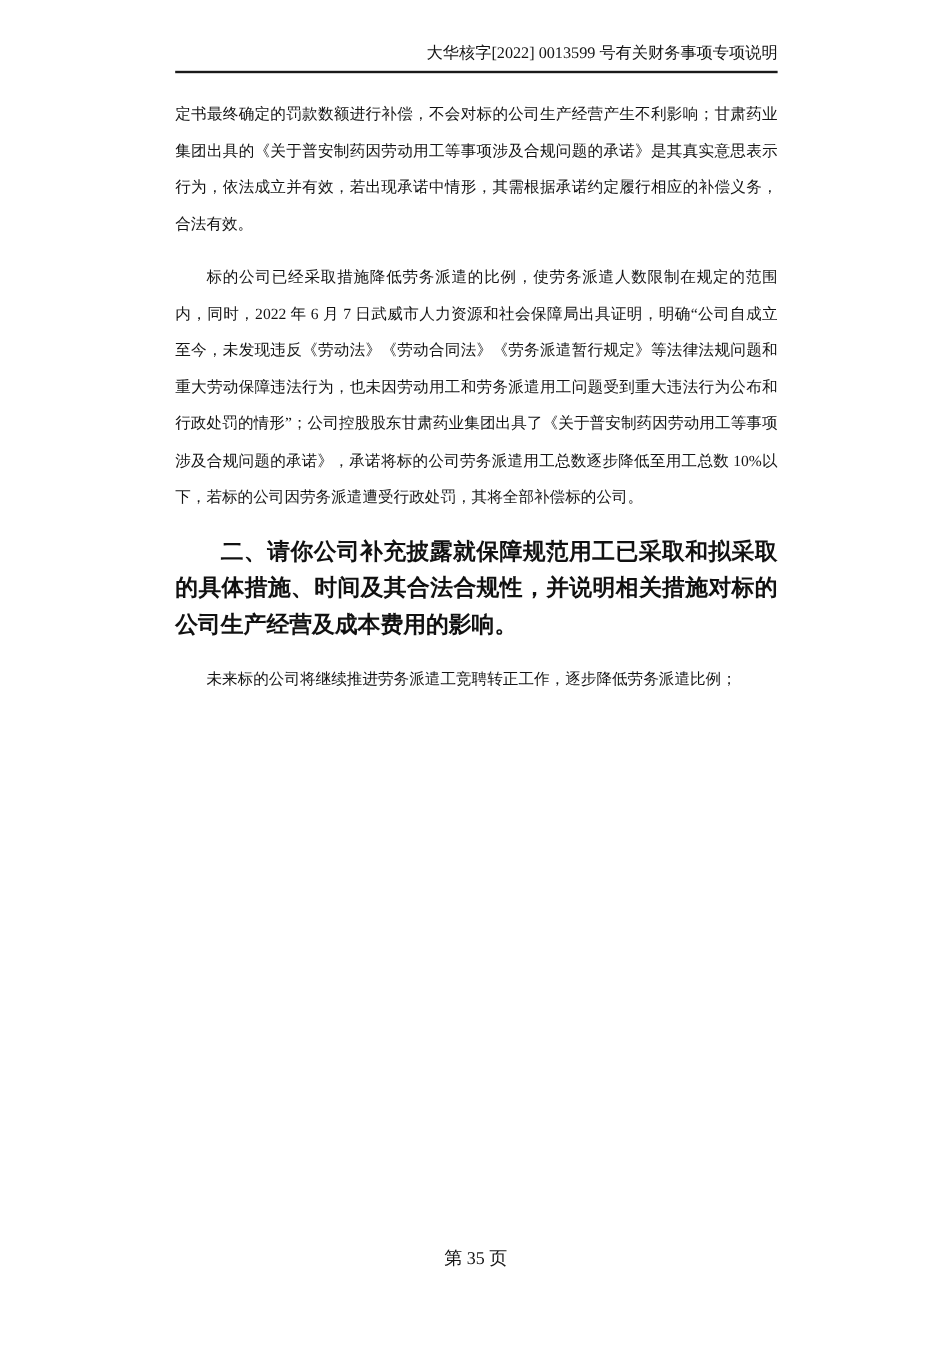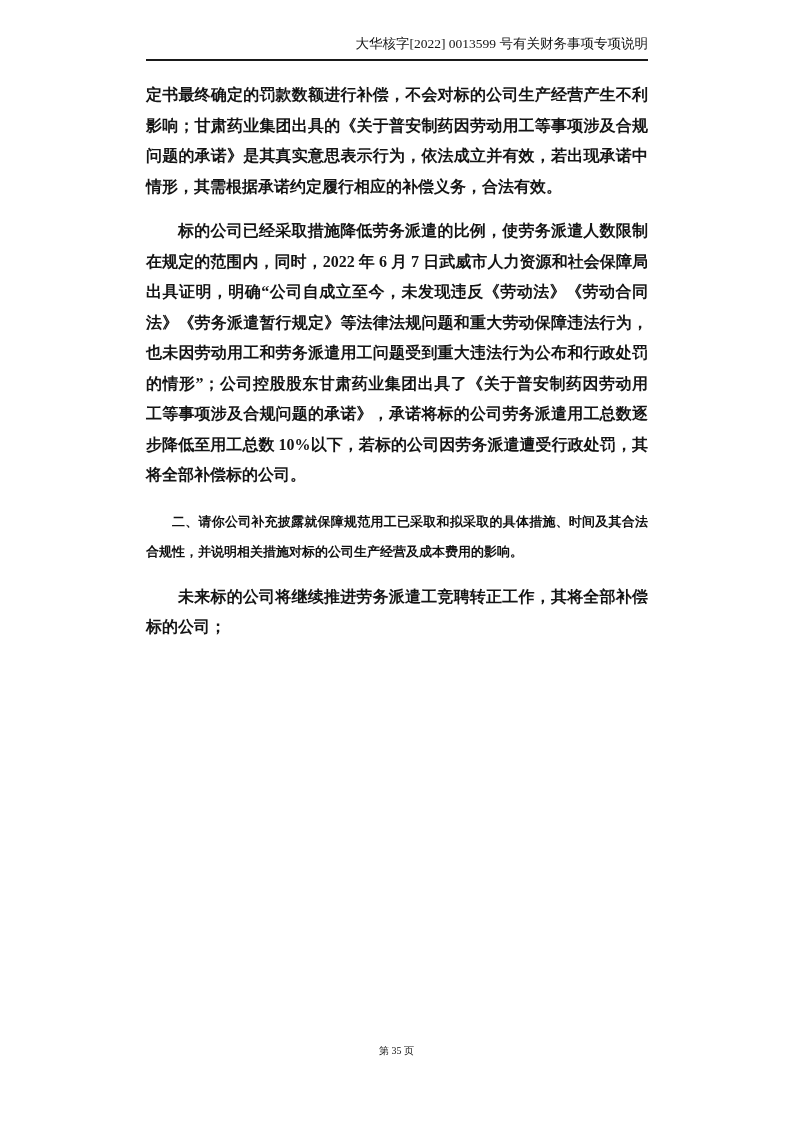--- a/index.html
+++ b/index.html
@@ -23,50 +23,49 @@
     text-align: right;
     font-size: 13.5px;
     line-height: 18px;
     padding-bottom: 6px;
     border-bottom: 2px solid #1a1a1a;
   }
   .main {
     padding-top: 2px;
   }
   .para {
-    font-size: 16px;
+    font-size: 13px;
     line-height: 30.5px;
     text-align: justify;
     margin: 14px 0;
     text-indent: 2em;
     word-break: break-all;
-    font-weight: bold;
   }
   .para.no-indent {
     text-indent: 0;
     margin-top: 17px;
   }
   .heading {
-    font-size: 13px;
+    font-size: 19px;
     line-height: 30.5px;
     font-weight: bold;
     font-family: "Liberation Sans", "DejaVu Sans", sans-serif;
     text-indent: 2em;
     text-align: justify;
     margin: 16px 0 14px 0;
     color: #111111;
     word-break: break-all;
   }
   .footer {
     position: absolute;
     left: 0;
     bottom: 64px;
     width: 100%;
     text-align: center;
-    font-size: 10px;
+    font-size: 15px;
     color: #141414;
   }
 </style>
 </head>
 <body>
 
 <div class="page">
 
   <div class="header">
     <span class="header-text">大华核字[2022] 0013599 号有关财务事项专项说明</span>
@@ -75,20 +74,20 @@
   <div class="main">
     <p class="para no-indent">定书最终确定的罚款数额进行补偿，不会对标的公司生产经营产生不利影响；甘肃药业集团出具的《关于普安制药因劳动用工等事项涉及合规问题的承诺》是其真实意思表示行为，依法成立并有效，若出现承诺中情形，其需根据承诺约定履行相应的补偿义务，合法有效。</p>
 
     <p class="para">标的公司已经采取措施降低劳务派遣的比例，使劳务派遣人数限制在规定的范围内，同时，2022 年 6 月 7 日武威市人力资源和社会保障局出具证明，明确“公司自成立至今，未发现违反《劳动法》《劳动合同法》《劳务派遣暂行规定》等法律法规问题和重大劳动保障违法行为，也未因劳动用工和劳务派遣用工问题受到重大违法行为公布和行政处罚的情形”；公司控股股东甘肃药业集团出具了《关于普安制药因劳动用工等事项涉及合规问题的承诺》，承诺将标的公司劳务派遣用工总数逐步降低至用工总数 10%以下，若标的公司因劳务派遣遭受行政处罚，其将全部补偿标的公司。</p>
 
 
     <h2 class="heading">二、请你公司补充披露就保障规范用工已采取和拟采取的具体措施、时间及其合法合规性，并说明相关措施对标的公司生产经营及成本费用的影响。</h2>
 
 
 
-    <p class="para">未来标的公司将继续推进劳务派遣工竞聘转正工作，其将全部补偿标的公司；</p>
+    <p class="para">未来标的公司将继续推进劳务派遣工竞聘转正工作，逐步降低劳务派遣比例；</p>
   </div>
 
   <div class="footer">
     <span>第 35 页</span>
   </div>
 
 </div>
 
 </body></html>

